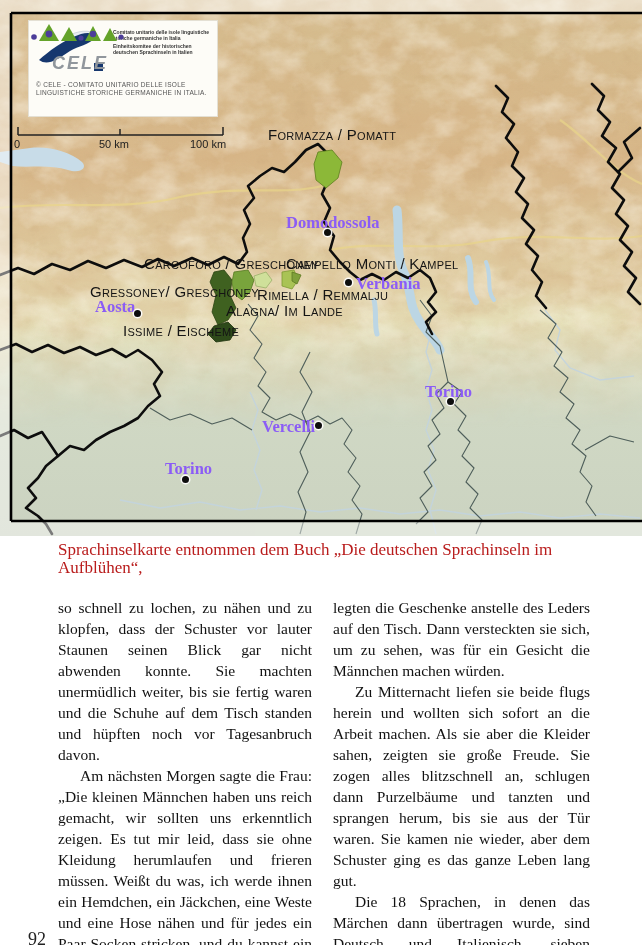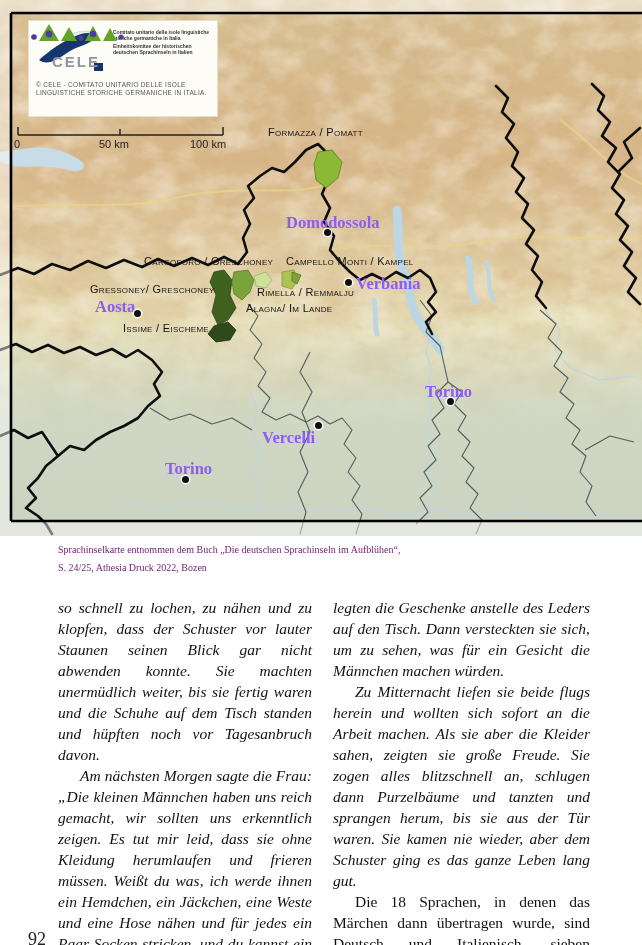--- a/index.html
+++ b/index.html
@@ -7,21 +7,21 @@
   .page{
     position:relative;width:642px;height:945px;background:#ffffff;
     margin:0 auto;overflow:hidden;
     font-family:"Liberation Serif", serif;color:#1a1a1a;
   }
   
   .map-area{position:absolute;left:0;top:0;width:642px;height:536px;overflow:hidden;}
   .map-area svg{position:absolute;left:0;top:0;}
   .map-label{
     position:absolute;font-family:"Liberation Sans", sans-serif;
-    font-variant:small-caps;font-size:11px;font-weight:400;
+    font-variant:small-caps;font-size:15px;font-weight:400;
     letter-spacing:.3px;color:#141414;white-space:nowrap;z-index:5;
   }
   .city-label{
     position:absolute;font-family:"Liberation Serif", serif;
     font-weight:bold;font-size:16.5px;color:#8b5cf6;white-space:nowrap;z-index:5;
   }
   .city-dot{
     position:absolute;width:7px;height:7px;border-radius:50%;
     background:#0d0d0d;box-shadow:0 0 0 1.5px rgba(255,255,255,.9);z-index:5;
   }
@@ -33,46 +33,46 @@
   .logo-box{
     position:absolute;left:28px;top:20px;width:190px;height:97px;
     background:#fdfcf7;border:1px solid #e4e0d4;box-sizing:border-box;
     padding:6px 7px 4px 7px;z-index:6;
   }
   .logo-row{display:flex;gap:5px;}
   .cele-mark{position:relative;width:72px;height:50px;flex:0 0 auto;}
   .cele-text{
     position:absolute;left:16px;top:26px;
     font-family:"Liberation Sans", sans-serif;font-weight:bold;
-    font-size:15px;letter-spacing:2px;color:#90969c;
+    font-size:18px;letter-spacing:2px;color:#90969c;font-style:italic;
   }
   .org-col{flex:1;}
   .org-line{
     font-family:"Liberation Sans", sans-serif;font-weight:bold;
     font-size:5px;line-height:6px;color:#333;margin-top:2px;
   }
   .copyright-line{
     font-family:"Liberation Sans", sans-serif;font-size:6.5px;
     line-height:8px;letter-spacing:.3px;color:#555;margin-top:4px;
   }
   
   .caption{
     position:absolute;left:58px;top:541px;width:540px;z-index:2;
-    font-family:"Liberation Serif", serif;font-size:10px;line-height:18px;color:#701a75;
+    font-family:"Liberation Serif", serif;font-size:17px;line-height:18px;color:#b91c1c;
   }
   
   .columns{
     position:absolute;left:58px;top:597px;width:532px;
     display:flex;gap:21px;z-index:2;
   }
   .col{width:254px;}
   .col.right{width:257px;}
   .col p{
     margin:0;font-size:15.5px;line-height:21px;text-align:justify;
-    font-style:italic;font-family:"Liberation Serif", serif;color:#111;
+    font-family:"Liberation Serif", serif;color:#111;
   }
   .col p.indent{text-indent:22px;}
   .col p.roman{font-style:normal;}
   .page-number{
     position:absolute;left:28px;top:898px;
     font-family:"Liberation Serif", serif;font-size:18px;color:#222;z-index:2;margin-top:31px;
   }
 </style>
 </head>
 <body>
@@ -224,40 +224,39 @@
         </div>
       </div>
       <div class="copyright-line">© CELE - COMITATO UNITARIO DELLE ISOLE LINGUISTICHE STORICHE GERMANICHE IN ITALIA.</div>
     </div>
 
     <span class="map-label" style="left:268px;top:126px;">Formazza / Pomatt</span>
     <span class="map-label" style="left:144px;top:255px;">Carcoforo / Greschoney</span>
     <span class="map-label" style="left:286px;top:255px;text-align:center;">Campello Monti / Kampel</span>
     <span class="map-label" style="left:90px;top:283px;">Gressoney/ Greschoney</span>
     <span class="map-label" style="left:257px;top:286px;text-align:right;">Rimella / Remmalju</span>
-    <span class="map-label" style="left:246px;top:302px;">Alagna/ Im Lande</span>
+    <span class="map-label" style="left:226px;top:302px;">Alagna/ Im Lande</span>
     <span class="map-label" style="left:123px;top:322px;">Issime / Eischeme</span>
 
     <span class="city-label" style="left:286px;top:213px;">Domodossola</span>
     <span class="city-dot" style="left:324px;top:229px;"></span>
     <span class="city-label" style="left:356px;top:274px;">Verbania</span>
     <span class="city-dot" style="left:345px;top:279px;"></span>
     <span class="city-label" style="left:95px;top:297px;">Aosta</span>
     <span class="city-dot" style="left:134px;top:310px;"></span>
     <span class="city-label" style="left:425px;top:382px;">Torino</span>
     <span class="city-dot" style="left:447px;top:398px;"></span>
-    <span class="city-label" style="left:262px;top:428px;">Vercelli</span>
+    <span class="city-label" style="left:262px;top:417px;">Vercelli</span>
     <span class="city-dot" style="left:315px;top:422px;"></span>
     <span class="city-label" style="left:165px;top:459px;">Torino</span>
     <span class="city-dot" style="left:182px;top:476px;"></span>
   </div>
 
   <div class="caption">
     <div>Sprachinselkarte entnommen dem Buch „Die deutschen Sprachinseln im Aufblühen“,</div>
-    <div>S. 24/25, Athesia Druck 2022, Bozen</div>
   </div>
 
   <div class="columns">
     <div class="col left">
       <p>so schnell zu lochen, zu nähen und zu klopfen, dass der Schuster vor lauter Staunen seinen Blick gar nicht abwenden konnte. Sie machten unermüdlich weiter, bis sie fertig waren und die Schuhe auf dem Tisch standen und hüpften noch vor Tagesanbruch davon.</p>
       <p class="indent">Am nächsten Morgen sagte die Frau: „Die kleinen Männchen haben uns reich gemacht, wir sollten uns erkenntlich zeigen. Es tut mir leid, dass sie ohne Kleidung herumlaufen und frieren müssen. Weißt du was, ich werde ihnen ein Hemdchen, ein Jäckchen, eine Weste und eine Hose nähen und für jedes ein Paar Socken stricken, und du kannst ein Paar Schühchen hinzufügen.“ Der Mann war sehr froh, und schon am Abend hatten sie alles fertig und</p>
     </div>
     <div class="col right">
       <p>legten die Geschenke anstelle des Leders auf den Tisch. Dann versteckten sie sich, um zu sehen, was für ein Gesicht die Männchen machen würden.</p>
       <p class="indent">Zu Mitternacht liefen sie beide flugs herein und wollten sich sofort an die Arbeit machen. Als sie aber die Kleider sahen, zeigten sie große Freude. Sie zogen alles blitzschnell an, schlugen dann Purzelbäume und tanzten und sprangen herum, bis sie aus der Tür waren. Sie kamen nie wieder, aber dem Schuster ging es das ganze Leben lang gut.</p>

